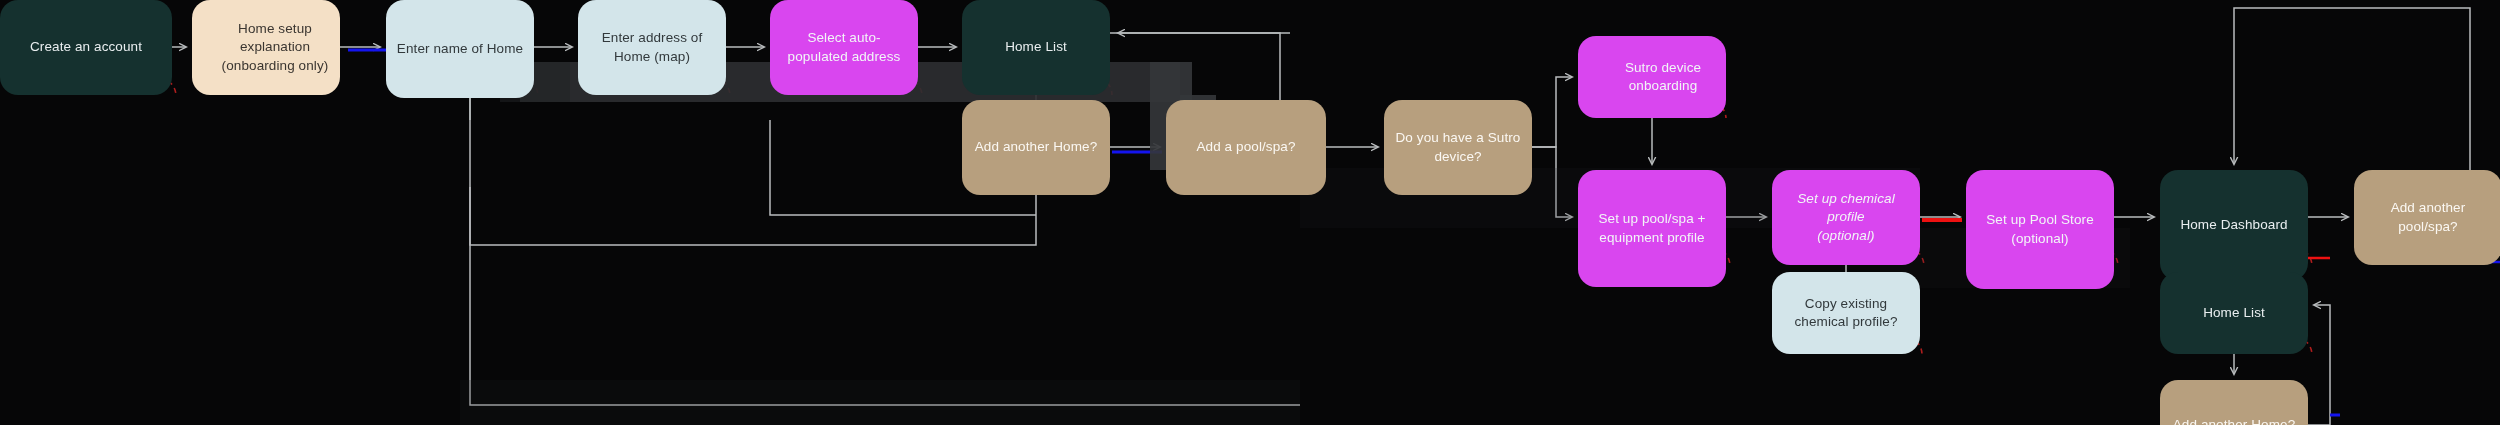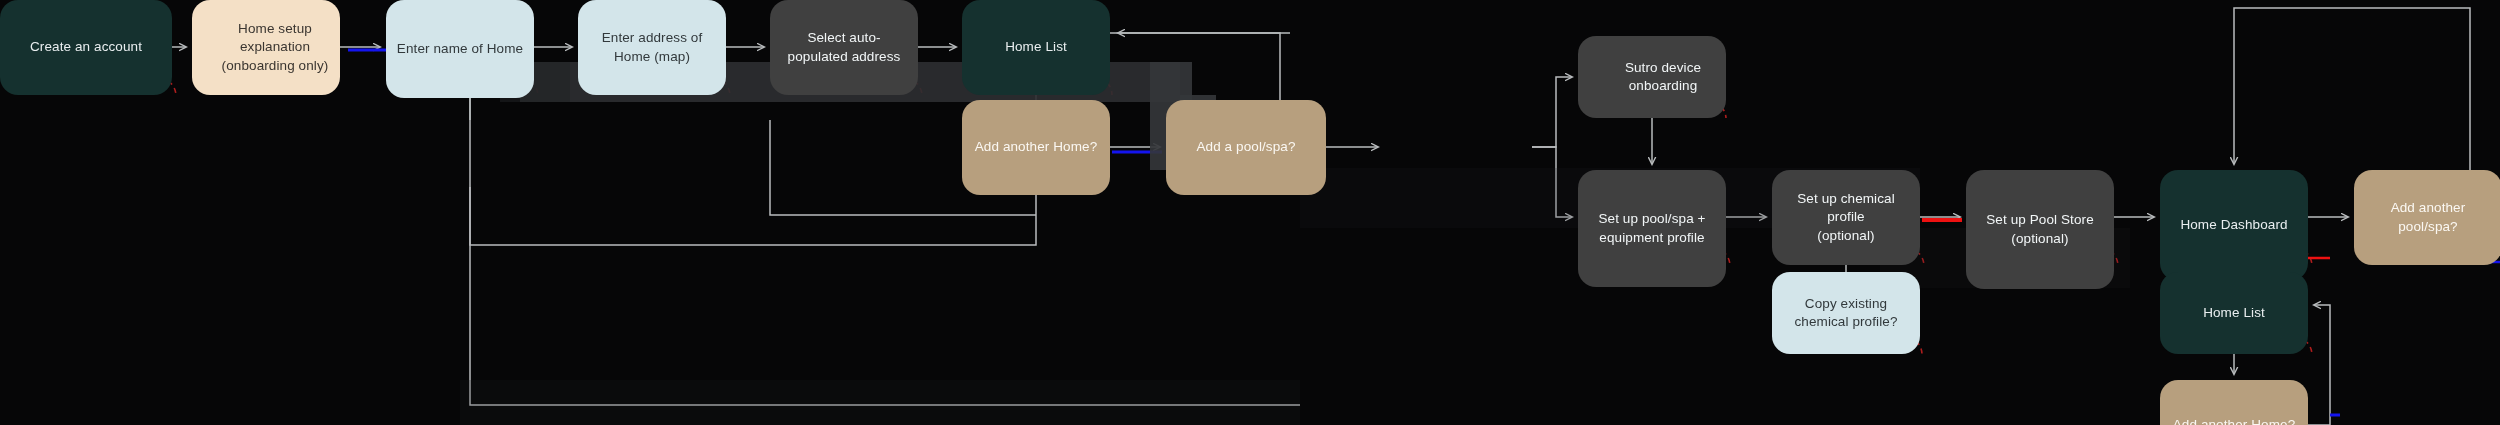--- a/index.html
+++ b/index.html
@@ -30,21 +30,21 @@
     text-align: center;
     border-radius: 18px;
     padding: 6px 10px;
     line-height: 1.35;
     font-size: 13.5px;
     letter-spacing: 0.1px;
     z-index: 5;
   }
   .node span { display: block; white-space: pre-line; }
   .n-dark   { background: #15312f; color: #e9eef0; }
-  .n-teal   { background: #404040; color: #f2f6f7; }
+  .n-teal   { background: #d946ef; color: #f2f6f7; }
   .n-light  { background: #d3e5ea; color: #32393c; }
   .n-tan    { background: #b79f7e; color: #fbf8f3; }
   .n-cream  { background: #f4e0c6; color: #3a3530; }
 
   .overlay {
     position: absolute;
     background: #343639;
     opacity: 0.92;
     z-index: 1;
   }
@@ -166,28 +166,31 @@
     </div>
     <div class="node n-dark" style="left: 962px; top: 0px; width: 148px; height: 95px;">
       <span>Home List</span>
     </div>
     <div class="node n-tan" style="left: 962px; top: 100px; width: 148px; height: 95px;">
       <span>Add another Home?</span>
     </div>
     <div class="node n-tan" style="left: 1166px; top: 100px; width: 160px; height: 95px;">
       <span>Add a pool/spa?</span>
     </div>
+    <div class="node n-tan" style="left: 1384px; top: 100px; width: 148px; height: 95px;">
+      <span>Do you have a Sutro device?</span>
+    </div>
     <div class="node n-teal" style="left: 1578px; top: 36px; width: 148px; height: 82px; padding-left: 32px;">
       <span>Sutro device onboarding</span>
     </div>
     <div class="node n-teal" style="left: 1578px; top: 170px; width: 148px; height: 117px;">
       <span>Set up pool/spa +
 equipment profile</span>
     </div>
-    <div class="node n-teal" style="left: 1772px; top: 170px; width: 148px; height: 95px;">
+    <div class="node n-teal" style="left: 1772px; top: 170px; width: 148px; height: 95px; font-style: italic;">
       <span>Set up chemical profile
 (optional)</span>
     </div>
     <div class="node n-teal" style="left: 1966px; top: 170px; width: 148px; height: 119px;">
       <span>Set up Pool Store
 (optional)</span>
     </div>
     <div class="node n-dark" style="left: 2160px; top: 170px; width: 148px; height: 111px;">
       <span>Home Dashboard</span>
     </div>

